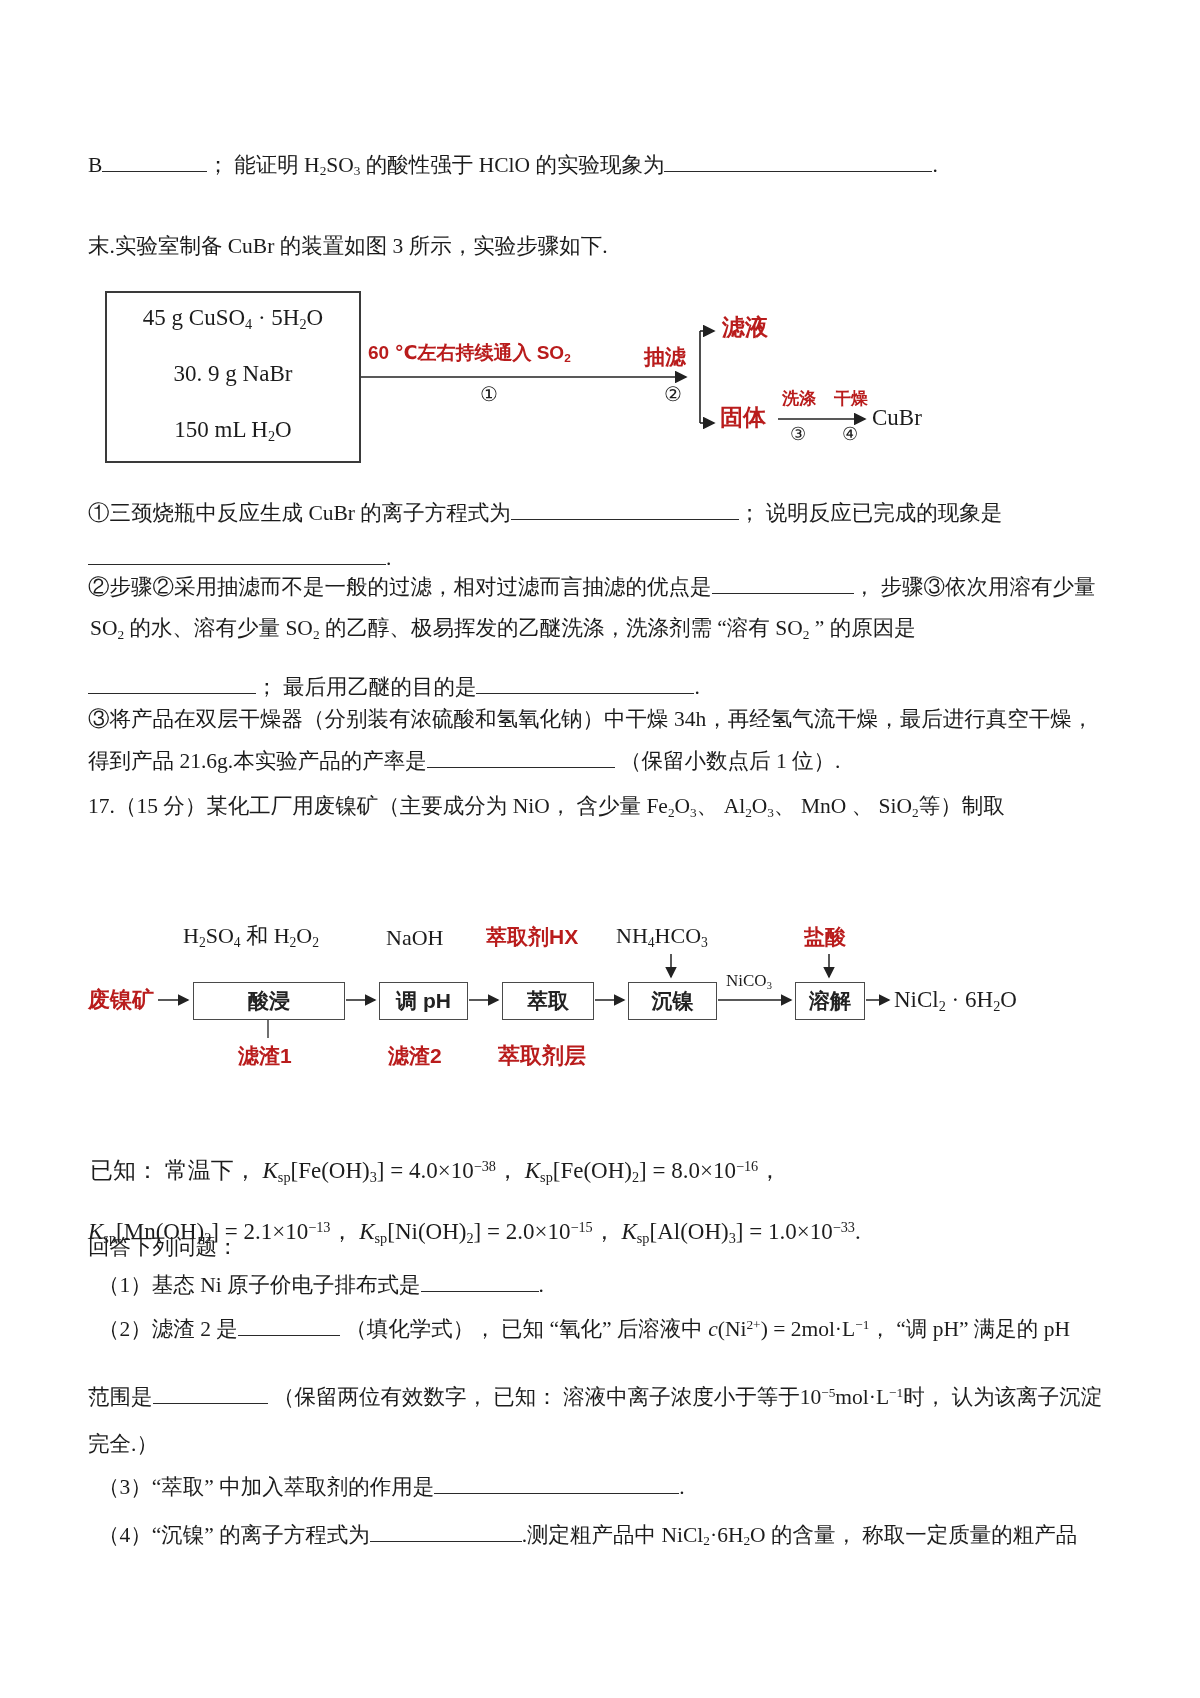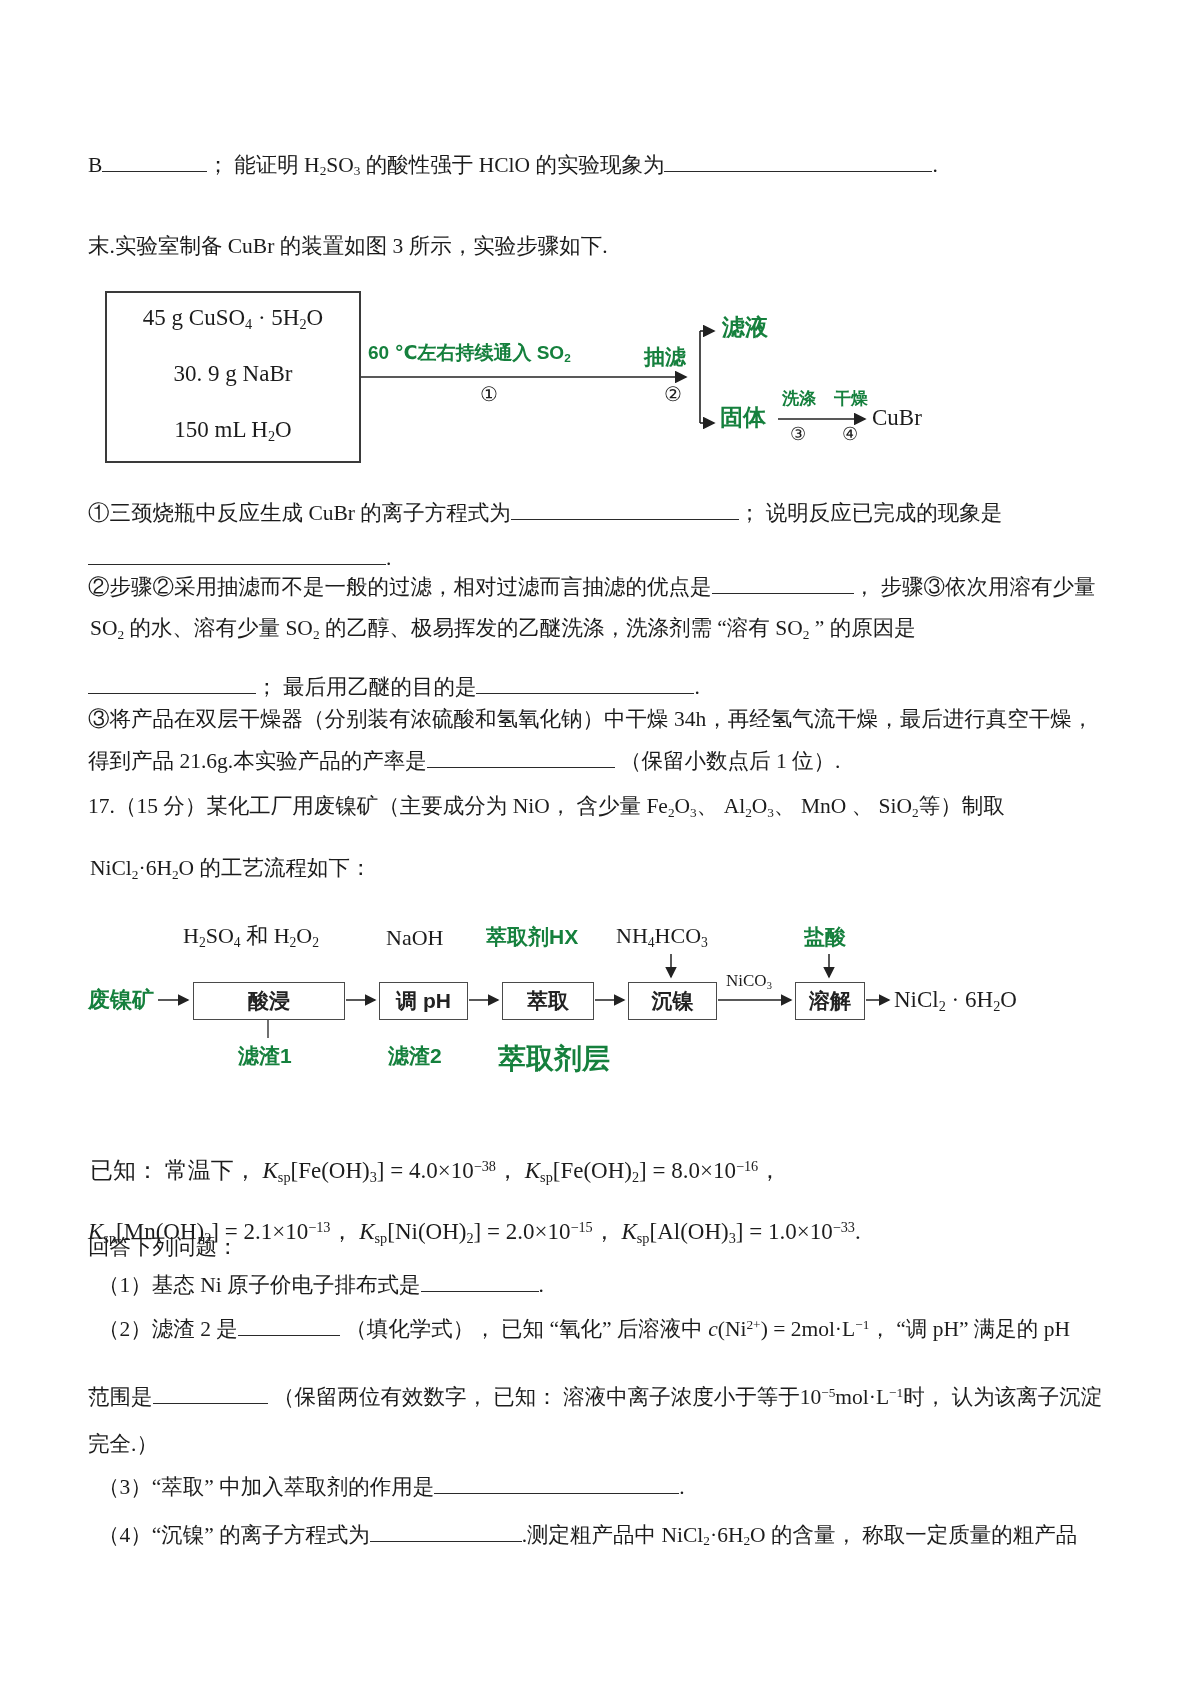--- a/index.html
+++ b/index.html
@@ -14,21 +14,21 @@
     overflow:hidden;
   }
   .ln{position:absolute;margin:0;white-space:nowrap;line-height:1.35;}
   .sub{font-size:0.62em;vertical-align:-0.28em;letter-spacing:0;}
   .sup{font-size:0.62em;vertical-align:0.5em;}
   .ivar{font-style:italic;font-family:"Liberation Serif","DejaVu Serif",serif;}
   .blank{display:inline-block;height:1.05em;border-bottom:1.4px solid #2a2a2a;vertical-align:baseline;}
   .ksp{font-size:23px;margin-top:40px;}
   .fig{position:absolute;}
   .fig .lbl{position:absolute;margin:0;white-space:nowrap;line-height:1.1;}
-  .cjkb{font-family:"Liberation Sans","DejaVu Sans",sans-serif;font-weight:bold;color:#15803d;}
+  .cjkb{font-family:"Liberation Sans","DejaVu Sans",sans-serif;font-weight:bold;color:#b91c1c;}
   .serifv{font-family:"Liberation Serif","DejaVu Serif",serif;}
   .flaskbox{
     position:absolute;border:2.6px solid #3a3a3a;background:#fff;
   }
   .flowbox{
     position:absolute;border:1.7px solid #4a4a4a;background:#fff;
     display:flex;align-items:center;justify-content:center;
     font-family:"Liberation Sans","DejaVu Sans",sans-serif;font-weight:bold;font-size:21px;color:#222;
   }
   svg{position:absolute;left:0;top:0;}
@@ -75,21 +75,20 @@
 
   <p class="ln" style="left:88px;top:496px;"><span>①三颈烧瓶中反应生成 CuBr 的离子方程式为</span><span class="blank" style="width: 228px;"></span><span>；  说明反应已完成的现象是</span></p>
   <p class="ln" style="left:88px;top:541px;"><span class="blank" style="width: 298px;"></span><span>.</span></p>
   <p class="ln" style="left:88px;top:570px;"><span>②步骤②采用抽滤而不是一般的过滤，相对过滤而言抽滤的优点是</span><span class="blank" style="width: 142px;"></span><span>，  步骤③依次用溶有少量</span></p>
   <p class="ln" style="left:90px;top:614px;text-align:right;"><span>SO</span><span class="sub">2</span><span> 的水、溶有少量 </span><span>SO</span><span class="sub">2</span><span> 的乙醇、极易挥发的乙醚洗涤，洗涤剂需 “溶有 </span><span>SO</span><span class="sub">2</span><span> ” 的原因是</span></p>
   <p class="ln" style="left:88px;top:670px;"><span class="blank" style="width: 168px;"></span><span>；  最后用乙醚的目的是</span><span class="blank" style="width: 218px;"></span><span>.</span></p>
   <p class="ln" style="left:88px;top:705px;"><span>③将产品在双层干燥器（分别装有浓硫酸和氢氧化钠）中干燥 34h，再经氢气流干燥，最后进行真空干燥，</span></p>
   <p class="ln" style="left:88px;top:744px;"><span>得到产品 21.6g.本实验产品的产率是</span><span class="blank" style="width: 188px;"></span><span> （保留小数点后 1 位）.</span></p>
 
   <p class="ln" style="left:88px;top:792px;"><span>17.（15 分）某化工厂用废镍矿（主要成分为 NiO，  含少量 </span><span>Fe</span><span class="sub">2</span><span>O</span><span class="sub">3</span><span>、 </span><span>Al</span><span class="sub">2</span><span>O</span><span class="sub">3</span><span>、 MnO 、 SiO</span><span class="sub">2</span><span>等）制取</span></p>
-  <p class="ln" style="left:90px;top:854px;"><span>NiCl</span><span class="sub">2</span><span>·6H</span><span class="sub">2</span><span>O 的工艺流程如下：</span></p>
 
   <div class="fig" style="left:88px;top:920px;width:1010px;height:160px;">
     <svg width="1010" height="160">
       <defs>
         <marker id="ah2" markerWidth="9" markerHeight="8" refX="7" refY="4" orient="auto">
           <path d="M0,0 L8,4 L0,8 Z" fill="#222"></path>
         </marker>
       </defs>
       <line x1="583" y1="34" x2="583" y2="57" stroke="#222" stroke-width="1.5" marker-end="url(#ah2)"></line>
       <line x1="741" y1="34" x2="741" y2="57" stroke="#222" stroke-width="1.5" marker-end="url(#ah2)"></line>
@@ -121,21 +120,21 @@
         <span>沉镍</span>
       </div>
     <div class="flowbox" style="left:707px;top:62px;width:68px;height:36px;">
         <span>溶解</span>
       </div>
     <p class="lbl serifv" style="left:638px;top:52px;font-size:17px;"><span>NiCO</span><span class="sub">3</span></p>
     <p class="lbl serifv" style="left:806px;top:67px;font-size:23px;"><span>NiCl</span><span class="sub">2</span><span> · 6H</span><span class="sub">2</span><span>O</span></p>
 
     <p class="lbl cjkb" style="left:150px;top:124px;font-size:21px;">滤渣1</p>
     <p class="lbl cjkb" style="left:300px;top:124px;font-size:21px;">滤渣2</p>
-    <p class="lbl cjkb" style="left:410px;top:124px;font-size:28px;">萃取剂层</p>
+    <p class="lbl cjkb" style="left:410px;top:124px;font-size:22px;">萃取剂层</p>
   </div>
 
   <p class="ln ksp" style="left:90px;top:1115px;"><span>已知：  常温下，  </span><span class="ivar">K</span><span class="sub">sp</span><span>[Fe(OH)</span><span class="sub">3</span><span>] = 4.0×10</span><span class="sup">−38</span><span>，  </span><span class="ivar">K</span><span class="sub">sp</span><span>[Fe(OH)</span><span class="sub">2</span><span>] = 8.0×10</span><span class="sup">−16</span><span>，</span></p>
   <p class="ln ksp" style="left:88px;top:1176px;"><span class="ivar">K</span><span class="sub">sp</span><span>[Mn(OH)</span><span class="sub">2</span><span>] = 2.1×10</span><span class="sup">−13</span><span>，  </span><span class="ivar">K</span><span class="sub">sp</span><span>[Ni(OH)</span><span class="sub">2</span><span>] = 2.0×10</span><span class="sup">−15</span><span>，  </span><span class="ivar">K</span><span class="sub">sp</span><span>[Al(OH)</span><span class="sub">3</span><span>] = 1.0×10</span><span class="sup">−33</span><span>.</span></p>
 
   <p class="ln" style="left:88px;top:1233px;">回答下列问题：</p>
   <p class="ln" style="left:98px;top:1268px;"><span>（1）基态 Ni 原子价电子排布式是</span><span class="blank" style="width: 118px;"></span><span>.</span></p>
   <p class="ln" style="left:98px;top:1312px;"><span>（2）滤渣 2 是</span><span class="blank" style="width: 102px;"></span><span> （填化学式），  已知 “氧化” 后溶液中 </span><span class="ivar">c</span><span>(Ni</span><span class="sup">2+</span><span>) = 2mol·L</span><span class="sup">−1</span><span>，  “调 pH” 满足的 pH</span></p>
   <p class="ln" style="left:88px;top:1380px;"><span>范围是</span><span class="blank" style="width: 115px;"></span><span> （保留两位有效数字，  已知：  溶液中离子浓度小于等于10</span><span class="sup">−5</span><span>mol·L</span><span class="sup">−1</span><span>时，  认为该离子沉淀</span></p>
   <p class="ln" style="left:88px;top:1430px;"><span>完全.）</span></p>

